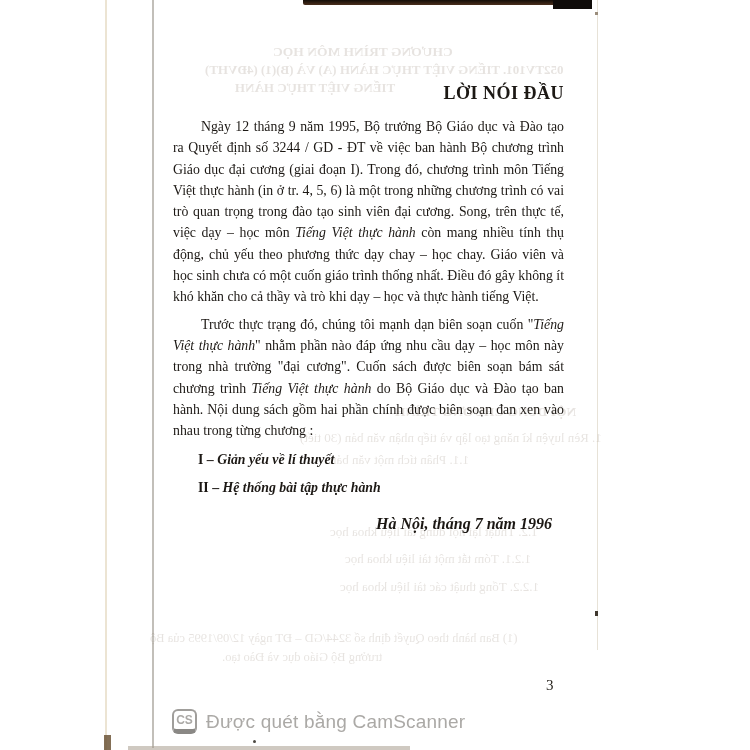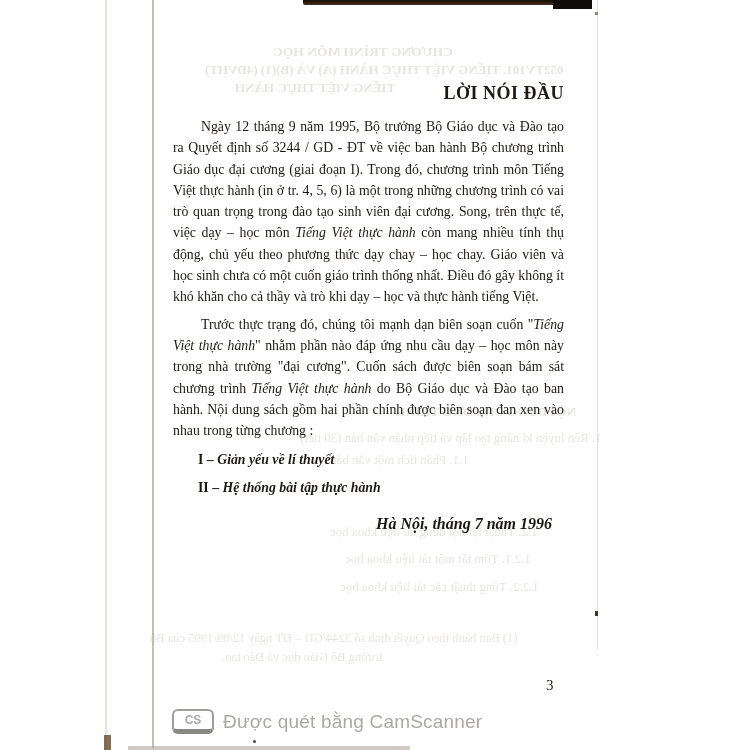--- a/index.html
+++ b/index.html
@@ -54,21 +54,21 @@
   .signoff{margin:12px 12px 0 0;text-align:right;font-weight:bold;font-style:italic;font-size:16px;}
   .authors-row{position:relative;margin:7px 0 0 0;text-align:right;padding-right:54px;
     font-weight:bold;font-size:14px;letter-spacing:.8px;}
   .authors-dash{position:absolute;right:-18px;top:9px;width:70px;height:0;
     border-top:1px solid rgba(150,140,125,.55);}
   .page-number{position:absolute;left:546px;top:677px;font-size:15px;color:#2a2620;}
 
   
   .watermark{position:absolute;left:172px;top:709px;display:flex;align-items:center;gap:9px;}
   .cs-badge{
-    width:42px;height:25px;box-sizing:border-box;
+    width:25px;height:25px;box-sizing:border-box;
     border:2px solid #a09e9b;border-bottom:5px solid #8a8885;border-radius:6px;
     display:flex;align-items:center;justify-content:center;
     font-family:"Liberation Sans", sans-serif;font-weight:bold;font-size:12px;
     color:var(--watermark_gray,#8f8d8a);
   }
   .watermark-text{
     font-family:Liberation Sans, sans-serif;font-size:19px;letter-spacing:.2px;
     color:var(--watermark_gray,#aba9a6);
   }
 </style>

